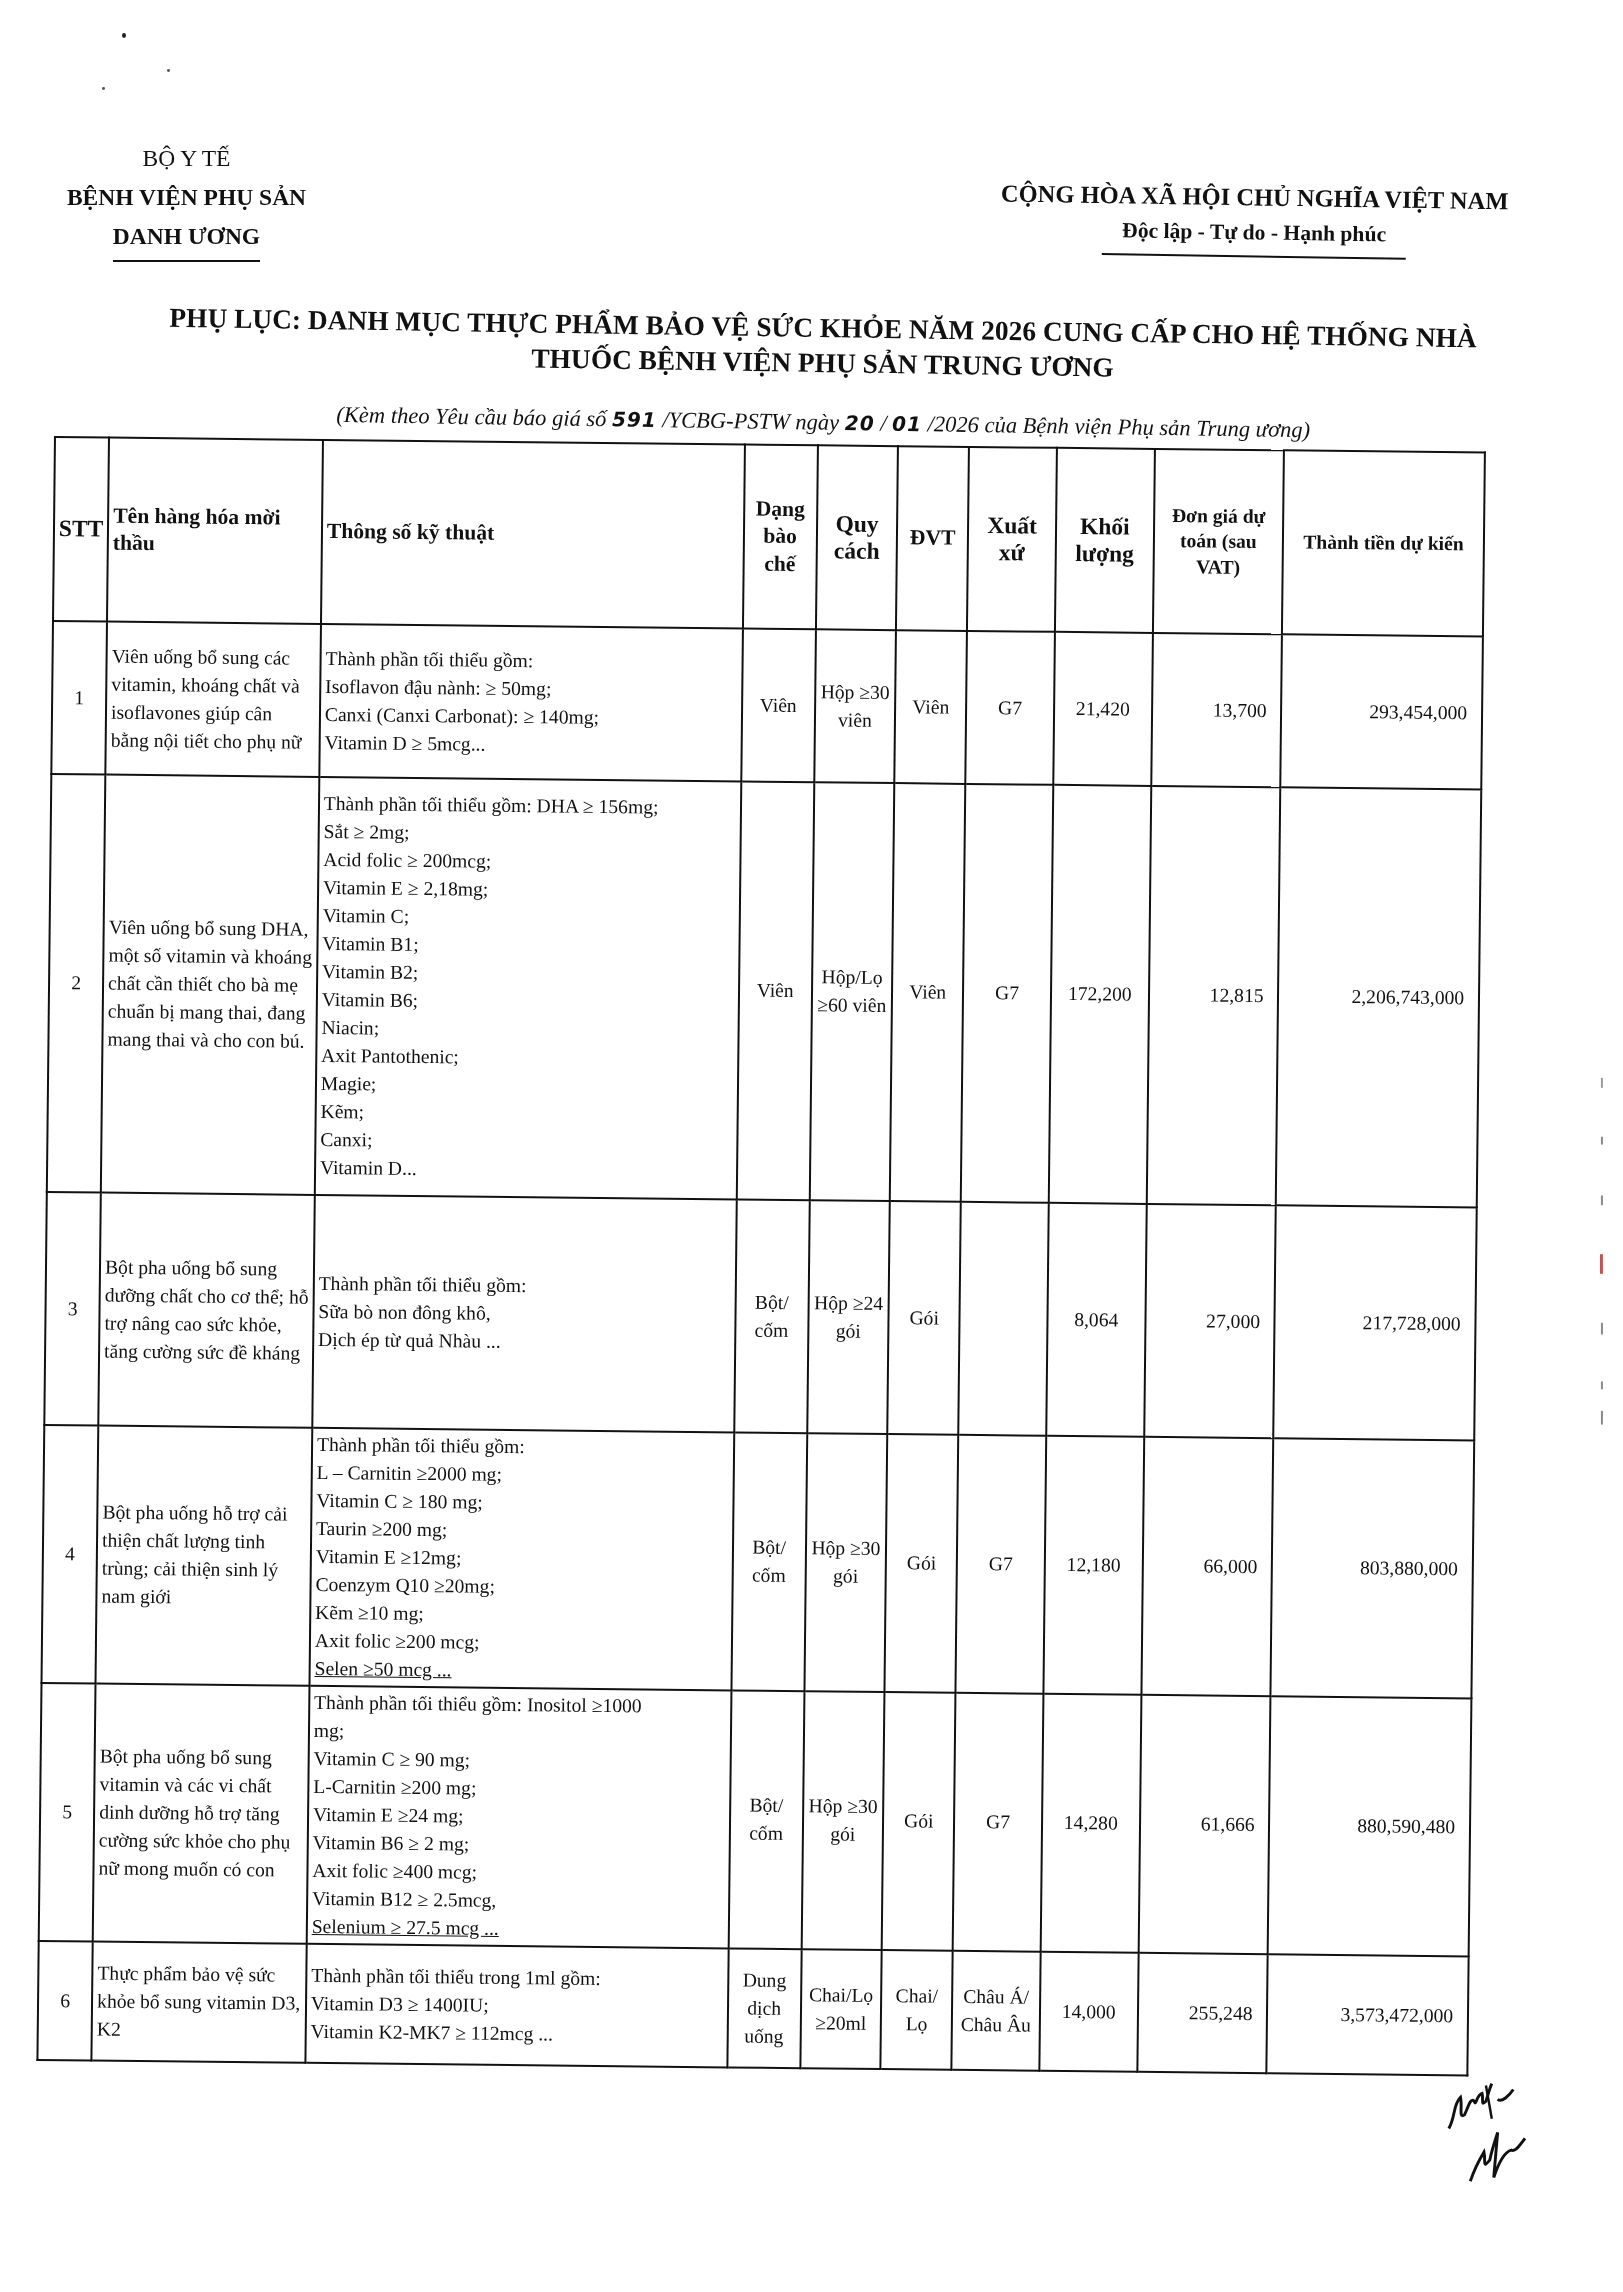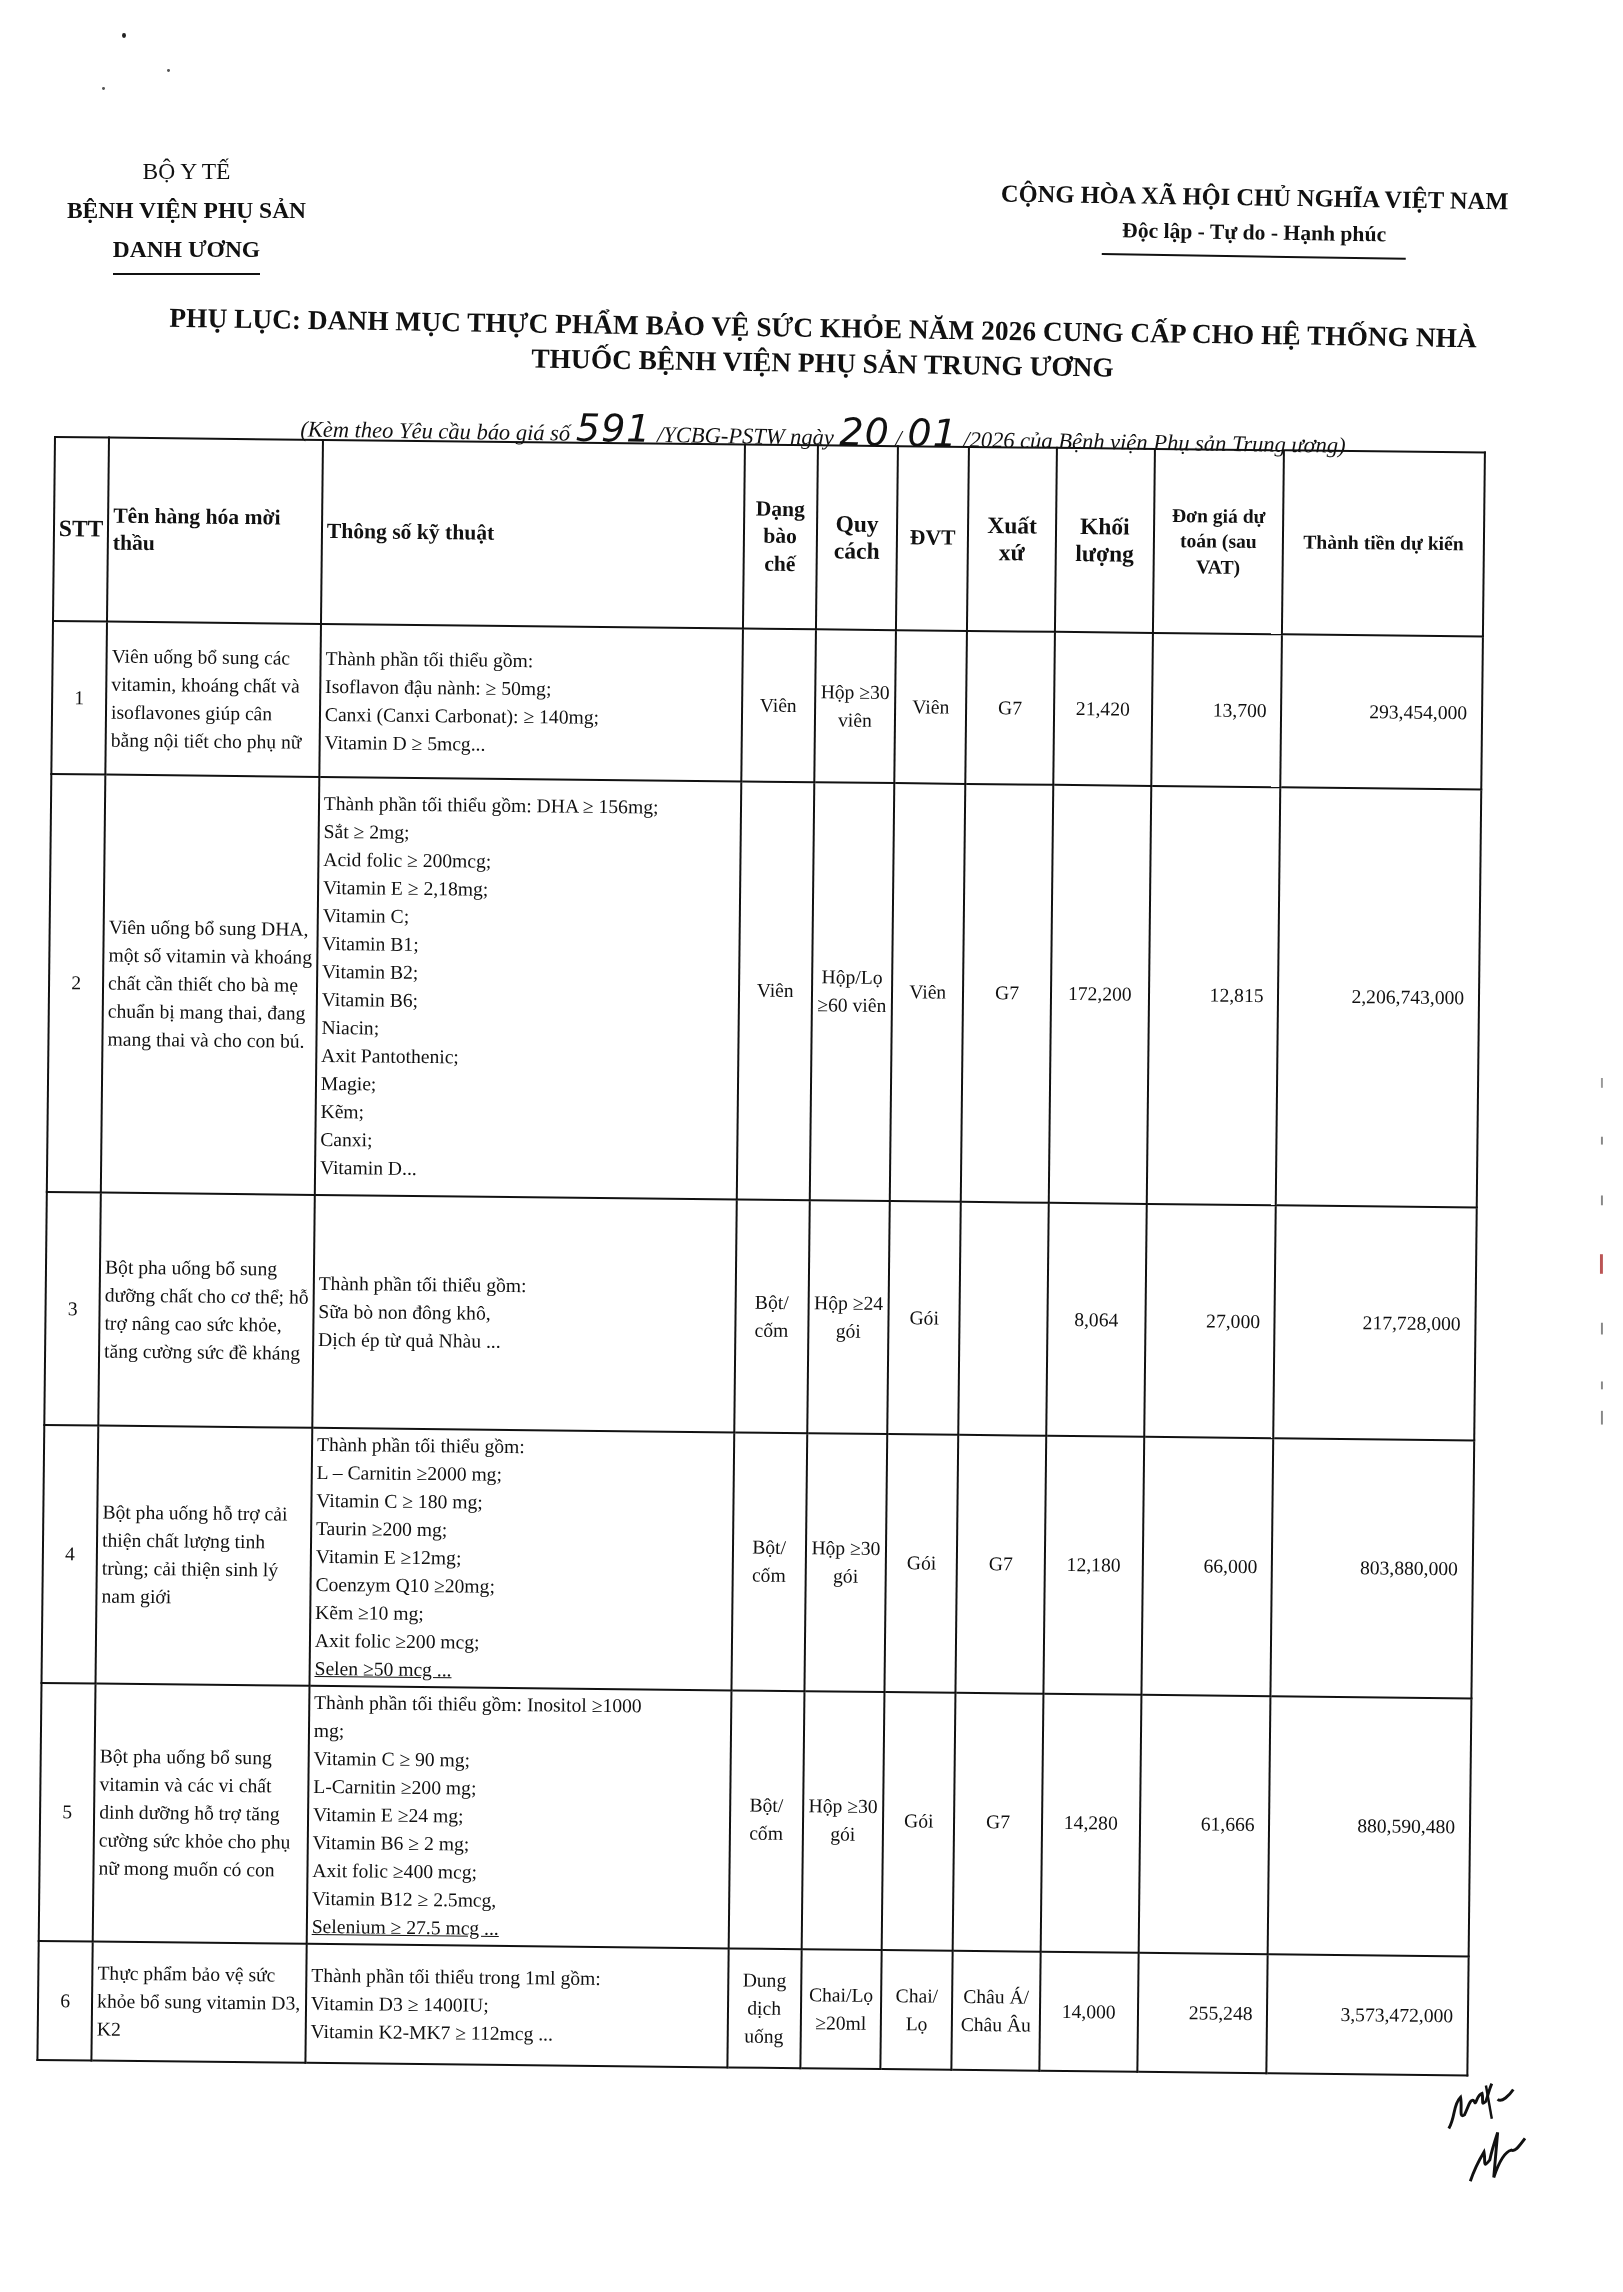--- a/index.html
+++ b/index.html
@@ -1,21 +1,21 @@
 <!DOCTYPE html>
 <html><head>
 <meta charset="utf-8">
 <style>
   html, body { margin: 0; padding: 0; }
   body {
     width: 1623px; height: 2293px; background: #ffffff; position: relative; overflow: hidden;
     font-family: "Liberation Serif", "DejaVu Serif", serif; color: #111;
   }
   .hdr-left {
-    position: absolute; left: 59px; top: 152px; width: 255px; text-align: center;
+    position: absolute; left: 59px; top: 139px; width: 255px; text-align: center;
     font-size: 23.5px; line-height: 39px;
   }
   .hdr-left .ministry { font-weight: normal; }
   .hdr-left .hosp { font-weight: bold; text-align: center; }
   .hdr-left .rule { width: 147px; height: 2px; background:#111; margin: 3.9px auto 0; }
   .hdr-right {
     position: absolute; left: 912px; top: 174px; width: 686px; text-align: center;
     transform: rotate(0.9deg); transform-origin: left top;
   }
   .hdr-right .republic { font-size: 24.5px; font-weight: bold; line-height: 35px; }
@@ -25,21 +25,21 @@
   .title {
     position: absolute; left: 59px; top: 299px; width: 1529px; text-align: center;
     font-size: 27.4px; font-weight: bold; line-height: 35px;
     transform: rotate(0.9deg); transform-origin: left top;
   }
   .subtitle {
     position: absolute; left: 211px; top: 400px; width: 1225px; text-align: center;
     font-size: 22.5px; font-style: italic;
     transform: rotate(0.9deg); transform-origin: left top;
   }
-  .subtitle .hand { font-family: "DejaVu Sans", sans-serif; font-size: 38px; font-style: italic; font-weight: normal; letter-spacing: 1px; }
+  .subtitle .hand { font-family: "DejaVu Sans", sans-serif; font-size: 20px; font-style: italic; font-weight: bold; letter-spacing: 1px; }
 
   .tbl-wrap {
     position: absolute; left: 54px; top: 436px;
     transform: rotate(0.62deg); transform-origin: left top;
   }
   table { border-collapse: collapse; table-layout: fixed; }
   th, td { border: 2px solid #111; padding: 2px 3.9px; vertical-align: middle; }
   th { font-weight: bold; text-align: center; line-height: 27.4px; }
   td { font-size: 19.6px; line-height: 28px; }
   .c-stt { width: 43px; text-align: center; }

